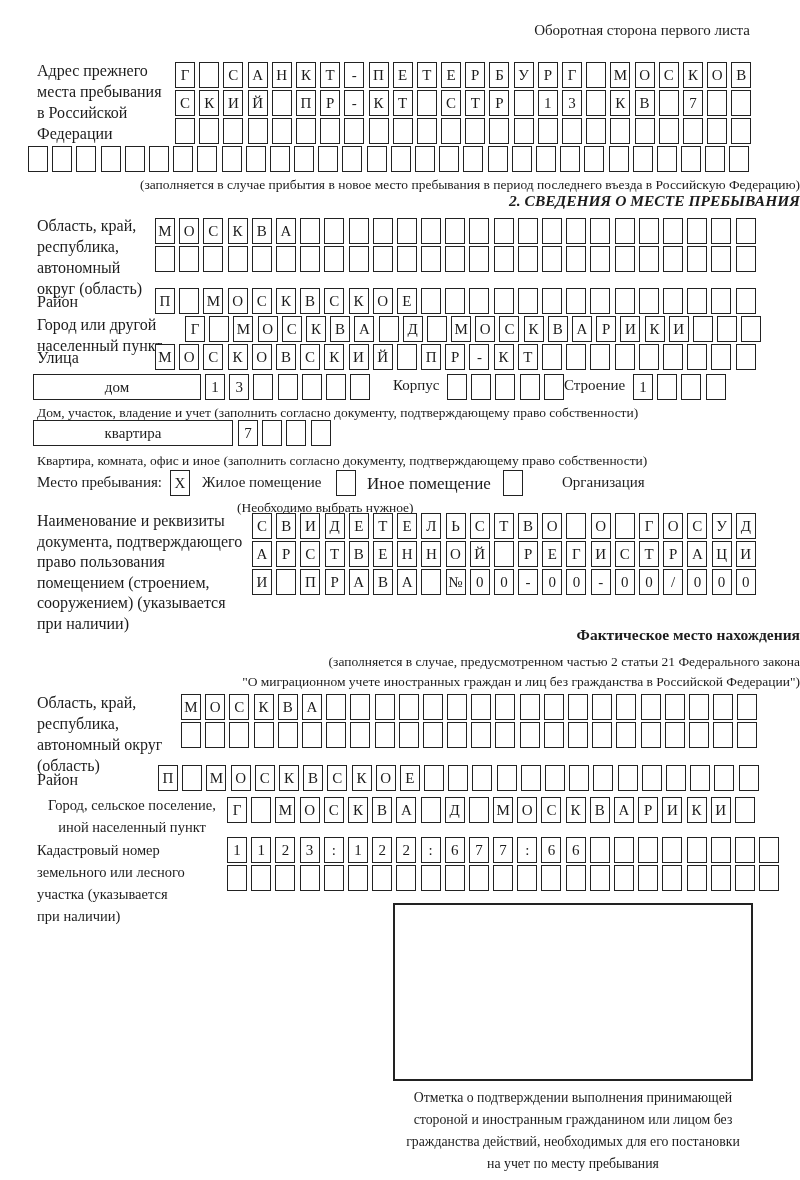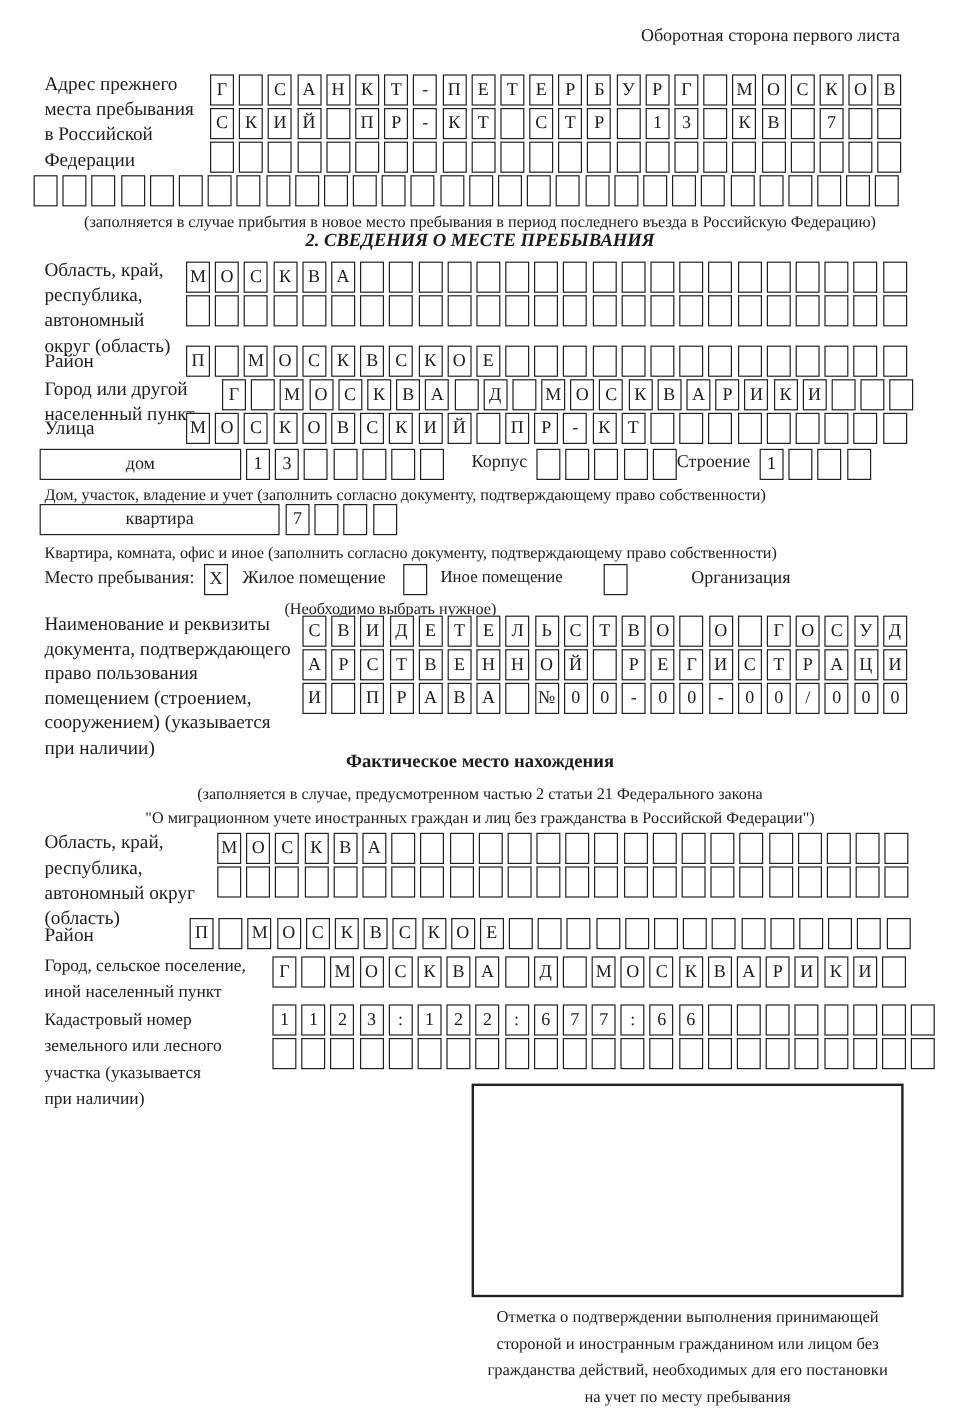--- a/index.html
+++ b/index.html
@@ -7,21 +7,21 @@
   body {
     width:800px; height:1180px;
     font-family:"Liberation Serif","DejaVu Serif",serif;
     color:#1c1c1c;
   }
   .page { position:relative; width:800px; height:1180px; background:#fff; overflow:hidden; }
   .abs { position:absolute; }
   .lbl { font-size:16px; line-height:21px; white-space:pre-line; }
   .lbl-sm { font-size:14.5px; line-height:22px; white-space:pre-line; }
   .note { font-size:13.5px; line-height:20px; white-space:pre-line; }
-  .center { left:0; width:800px; text-align:center; }
+  .center { left:0; width:800px; text-align:right; }
   .title { font-weight:bold; font-size:15.5px; }
   .boxrow { position:absolute; display:flex; column-gap:4.2px; }
   .cell {
     flex:0 0 20px; width:20px; height:26px;
     border:1.6px solid #222; background:#fff;
     display:flex; align-items:center; justify-content:center;
     font-size:15px;
   }
   .widebox {
     position:absolute; height:26px; border:1.6px solid #222; background:#fff;
@@ -337,23 +337,23 @@
       <span class="cell"></span>
       <span class="cell"></span>
       <span class="cell"></span>
     </div>
   <div class="abs note" style="left:37px; top:451px;">Квартира, комната, офис и иное (заполнить согласно документу, подтверждающему право собственности)</div>
 
   <div class="abs" style="left:37px; top:474px; font-size:15px;">Место пребывания:</div>
   <div class="checkbox" style="left:170px; top:470px;">X</div>
   <div class="abs" style="left:202px; top:474px; font-size:15px;">Жилое помещение</div>
   <div class="checkbox" style="left:336px; top:470px;"></div>
-  <div class="abs" style="left:367px; top:474px; font-size:14px;">Иное помещение</div>
+  <div class="abs" style="left:367px; top:474px; font-size:17px;">Иное помещение</div>
   <div class="checkbox" style="left:503px; top:470px;"></div>
-  <div class="abs" style="left:576px; top:474px; font-size:15px;">Организация</div>
+  <div class="abs" style="left:562px; top:474px; font-size:15px;">Организация</div>
   <div class="abs note" style="left:237px; top:498px;">(Необходимо выбрать нужное)</div>
 
   <div class="abs lbl" style="left:37px; top:511px; width:215px; line-height:20.5px;">Наименование и реквизиты
 документа, подтверждающего
 право пользования
 помещением (строением,
 сооружением) (указывается
 при наличии)</div>
   <div class="boxrow" style="left:252px; top:513px;">
       <span class="cell">С</span>
@@ -508,21 +508,21 @@
       <span class="cell"></span>
       <span class="cell"></span>
       <span class="cell"></span>
       <span class="cell"></span>
       <span class="cell"></span>
       <span class="cell"></span>
       <span class="cell"></span>
       <span class="cell"></span>
     </div>
 
-  <div class="abs lbl-sm" style="left:37px; top:794px; width:190px; line-height:22px;">Город, сельское поселение,
+  <div class="abs lbl-sm" style="left:37px; top:794px; width:190px; line-height:22px;text-align:center;">Город, сельское поселение,
 иной населенный пункт</div>
   <div class="boxrow" style="left:227px; top:797px;">
       <span class="cell">Г</span>
       <span class="cell"></span>
       <span class="cell">М</span>
       <span class="cell">О</span>
       <span class="cell">С</span>
       <span class="cell">К</span>
       <span class="cell">В</span>
       <span class="cell">А</span>

